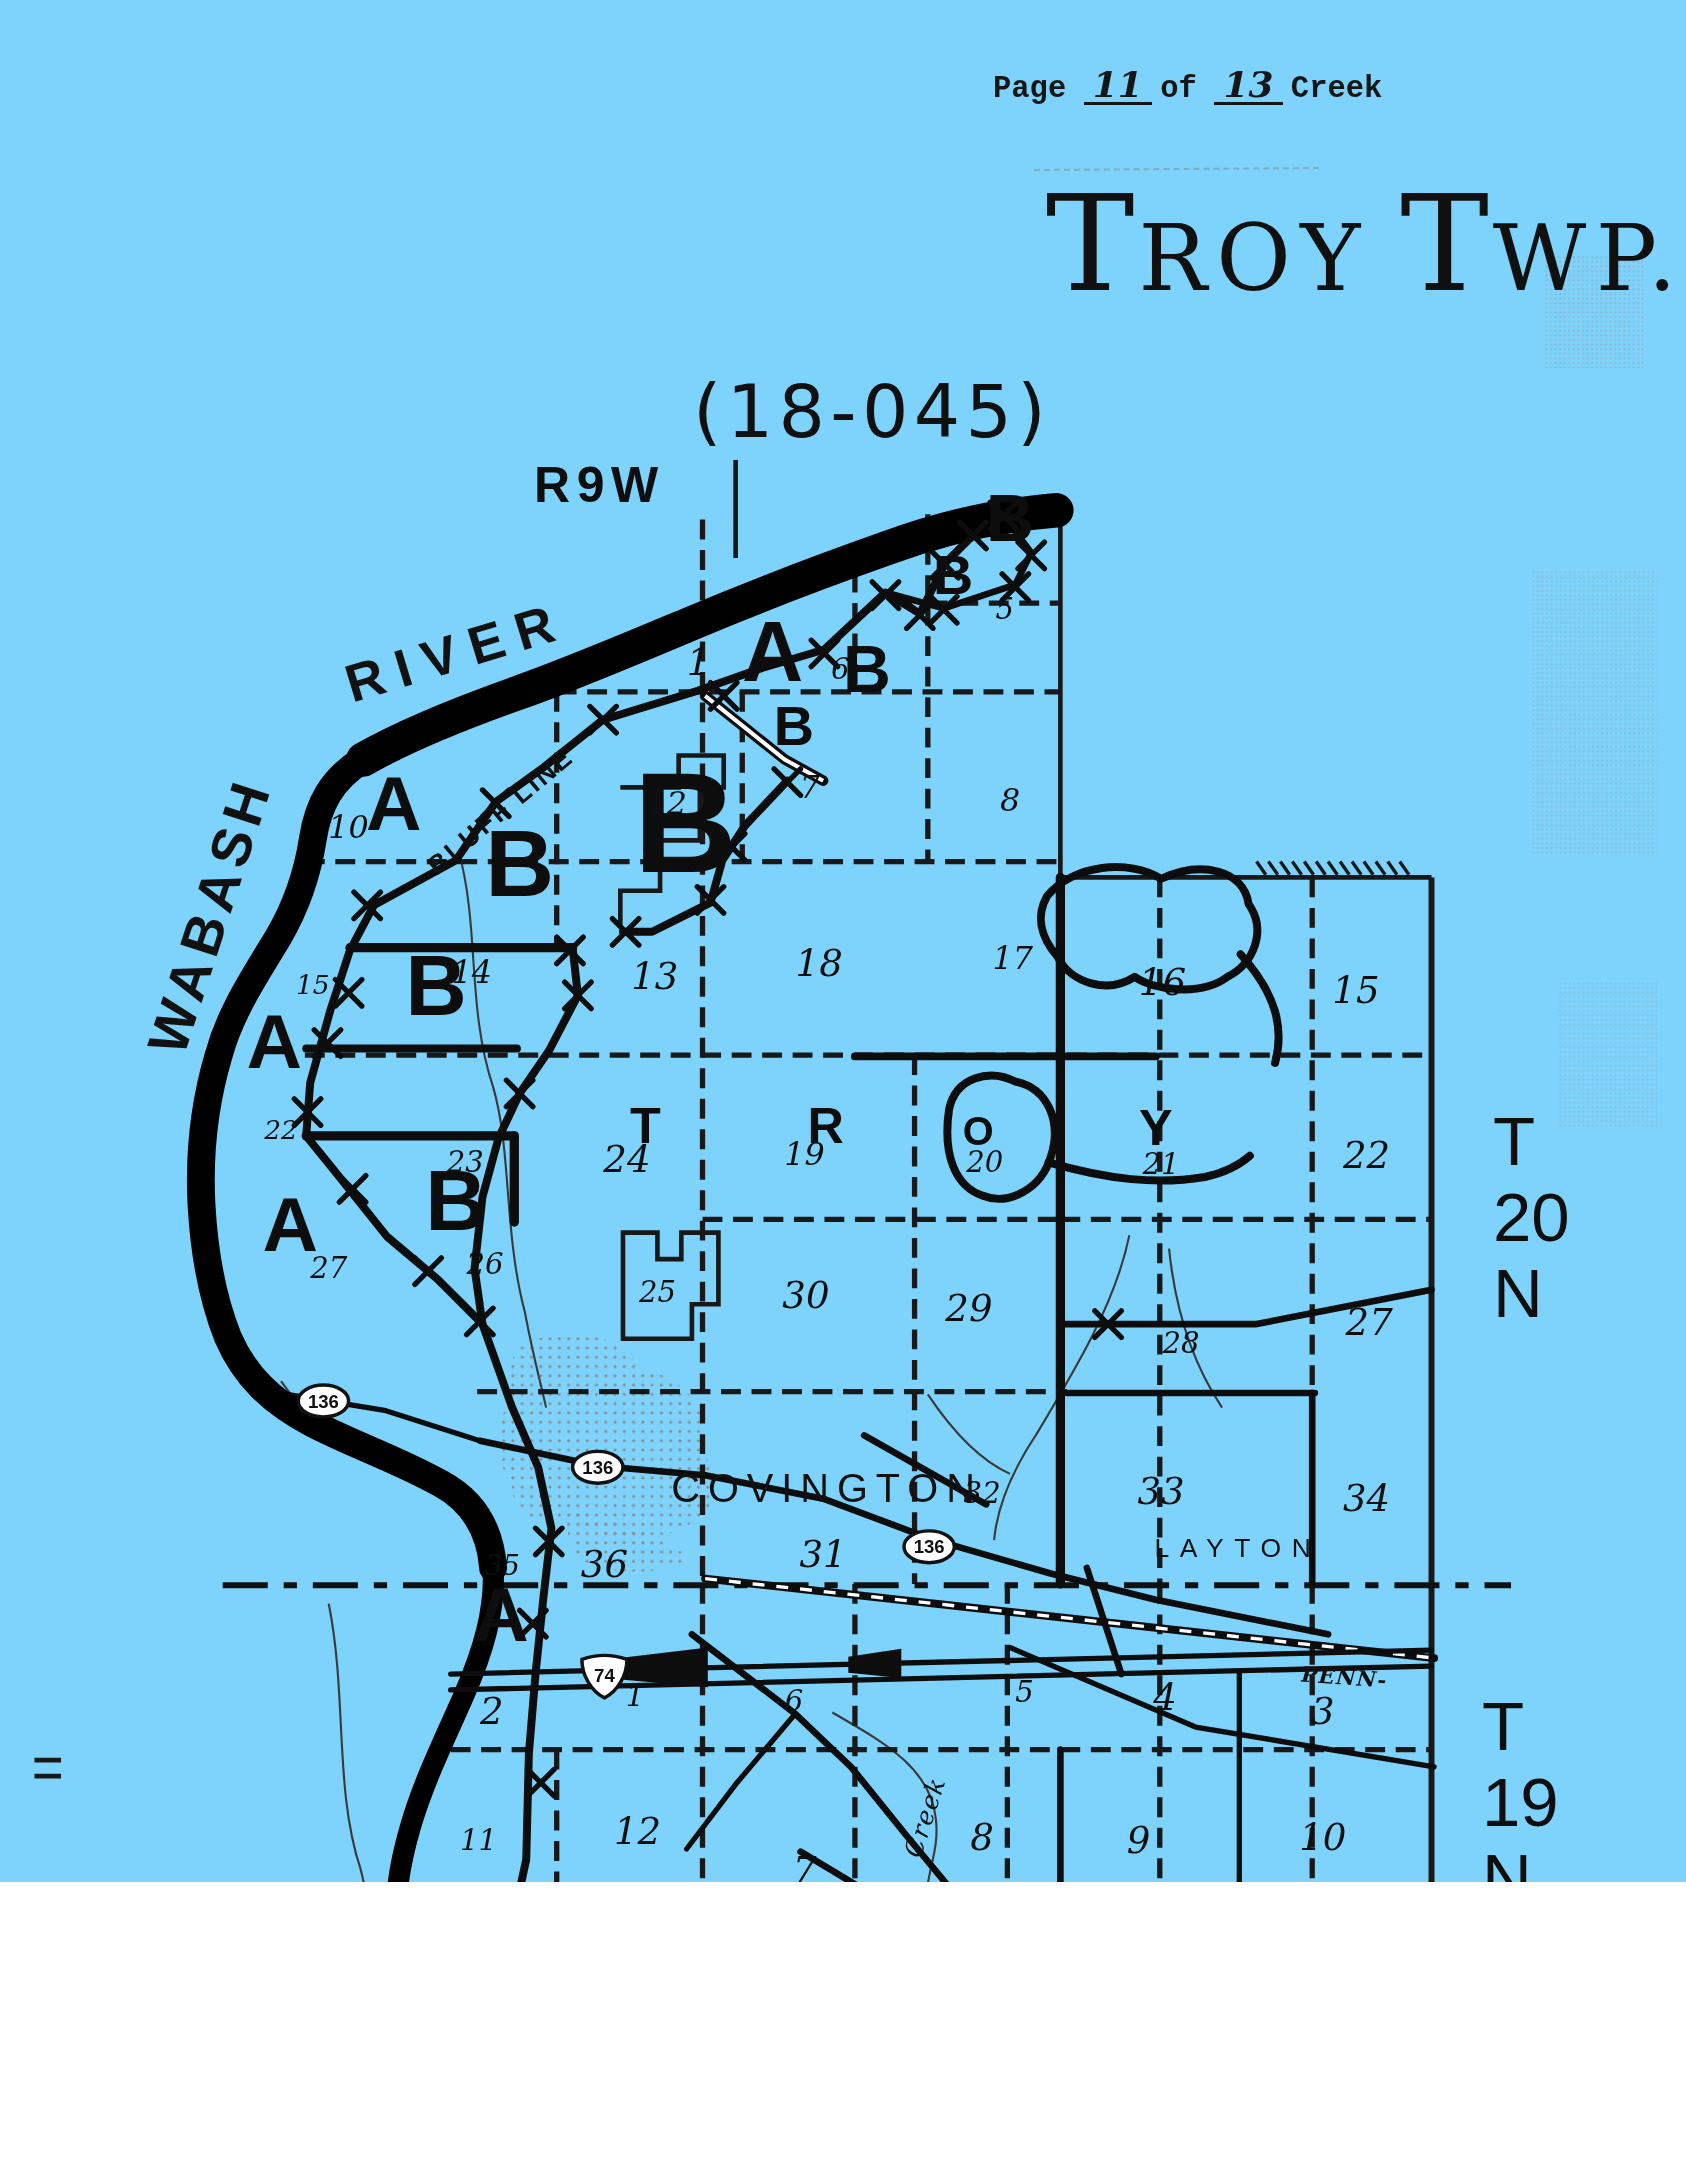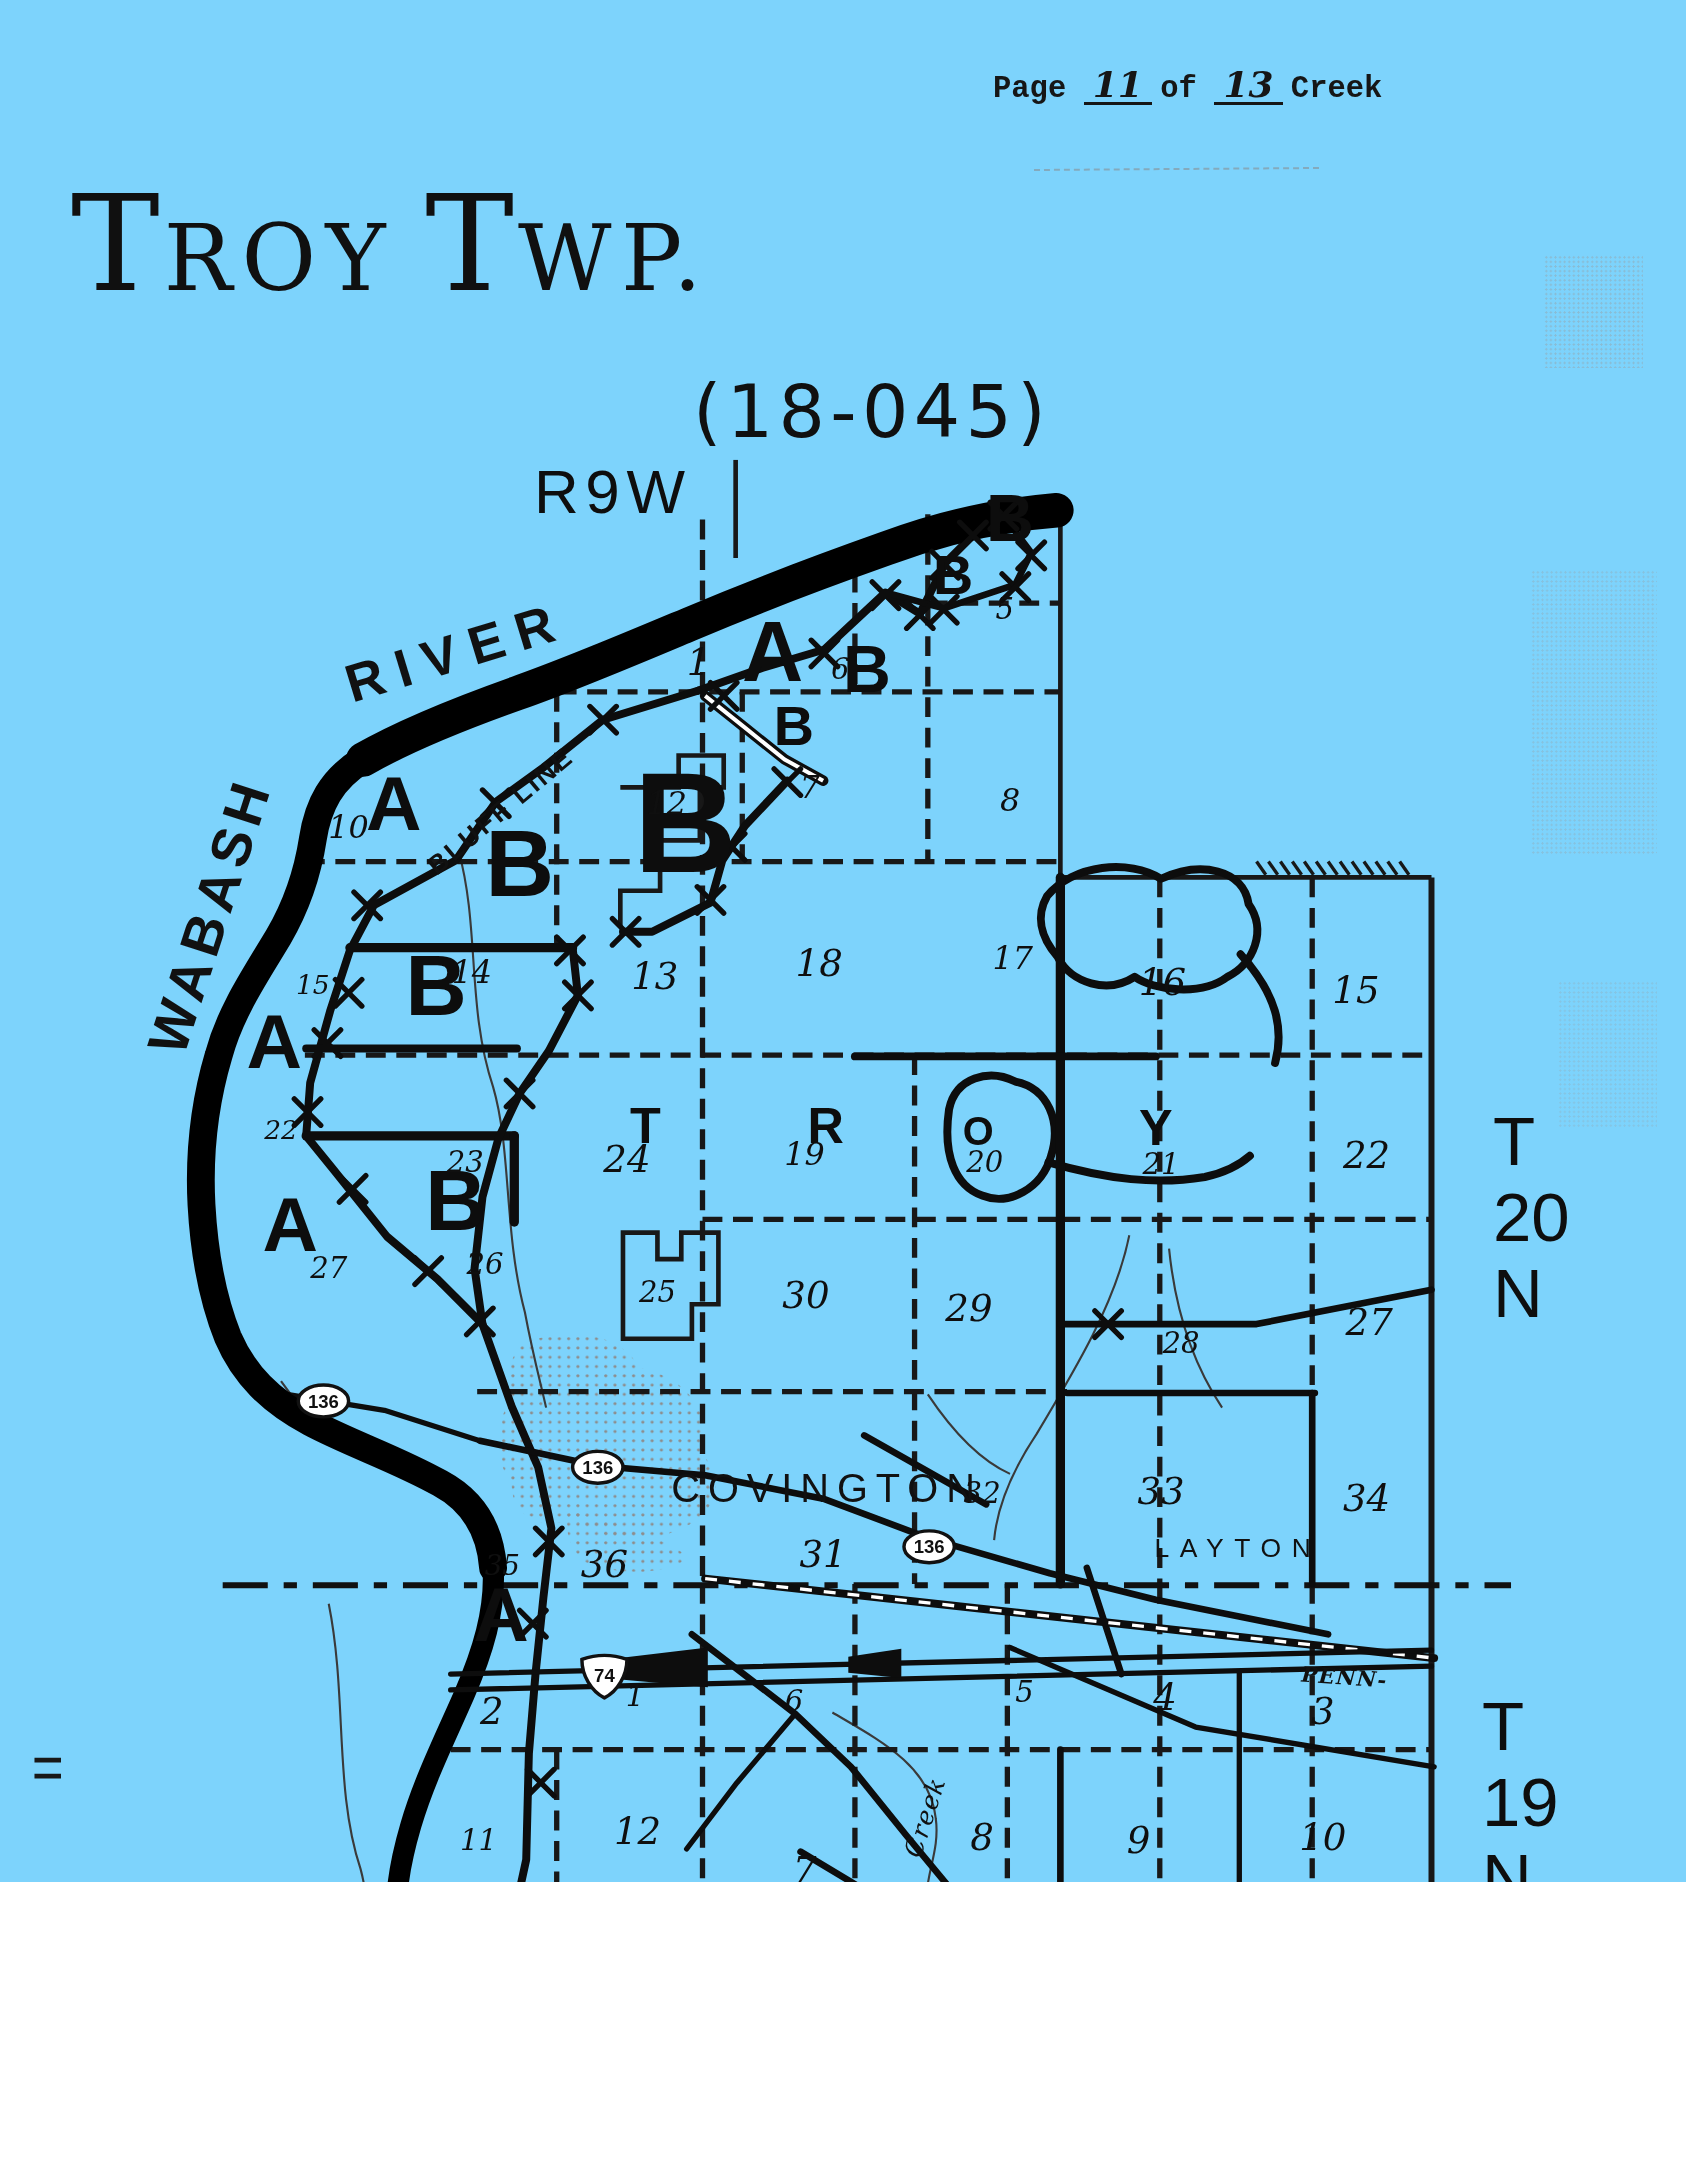--- a/index.html
+++ b/index.html
@@ -14,30 +14,30 @@
   .hw{font-family:"DejaVu Serif",serif;font-style:italic;font-size:36px;font-weight:700;
       padding:0 9.3px;border-bottom:3.3px solid #161616;margin:0 8px;line-height:1.0}
   .hsp{margin-right:9.3px}
 
   .scan-line{position:absolute;top:168px;left:1034px;width:285px;border-top:2.7px dashed #8a8a8a;opacity:.55;transform:rotate(-.4deg)}
   .noise{position:absolute;background-image:radial-gradient(#9a9a9a 1.1px, transparent 1.1px);background-size:4.6px 4.6px;opacity:.4}
   .noise.n1{top:255px;left:1544px;width:99px;height:113px}
   .noise.n2{top:570px;left:1531px;width:126px;height:285px;opacity:.3}
   .noise.n3{top:981px;left:1558px;width:99px;height:146px;opacity:.25}
 
-  .title{position:absolute;top:178px;left:0;width:100%;text-align:left;padding-left:71px;
+  .title{position:absolute;top:178px;left:0;width:100%;text-align:right;padding-left:71px;
          font-family:"DejaVu Serif",serif;white-space:nowrap;color:#101010}
   .title .cap{font-size:133px;line-height:1;letter-spacing:4px}
   .title .rest{font-size:91px;letter-spacing:9.3px}
   .title .gap{display:inline-block;width:30.5px}
 
   .subtitle{position:absolute;top:369px;left:0;width:100%;text-align:center;padding-left:58px;
             font-family:"DejaVu Sans",sans-serif;font-size:73px;font-weight:500;letter-spacing:5.3px;color:#101010}
 
-  .range{position:absolute;font-size:62px;font-weight:400;letter-spacing:6.6px;color:#0e0e0e;font-family:"Liberation Sans",sans-serif}
+  .range{position:absolute;font-size:50px;font-weight:700;letter-spacing:6.6px;color:#0e0e0e;font-family:"Liberation Sans",sans-serif}
   #r9w{top:456px;left:534px}
   #r8w{top:469px;left:1117px}
 
   .tn{position:absolute;font-size:69px;font-weight:500;line-height:76px;color:#0e0e0e;text-align:left}
   #t20n{top:1104px;left:1493px}
   #t19n{top:1689px;left:1482px}
 
   
   .rd{stroke:#181818;stroke-width:4;fill:none;stroke-dasharray:15 8}
   .rb{stroke:#181818;stroke-width:3.5;fill:none}

